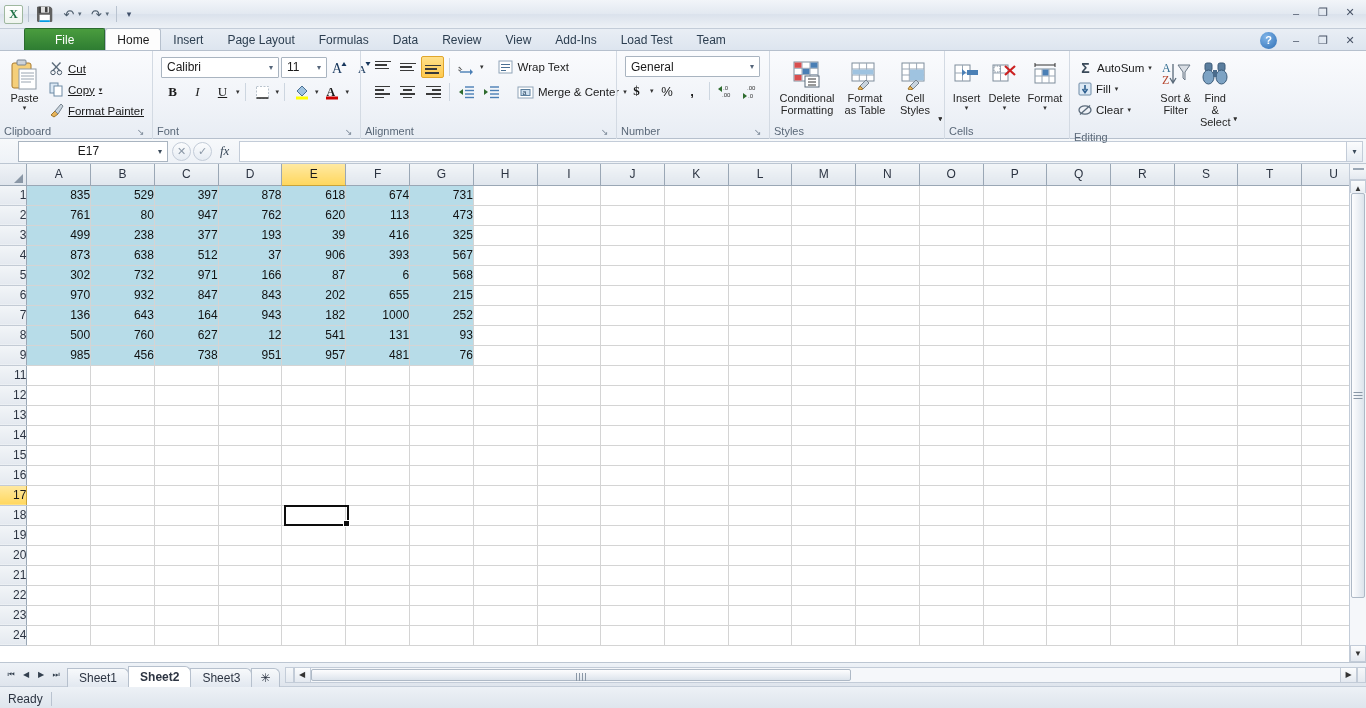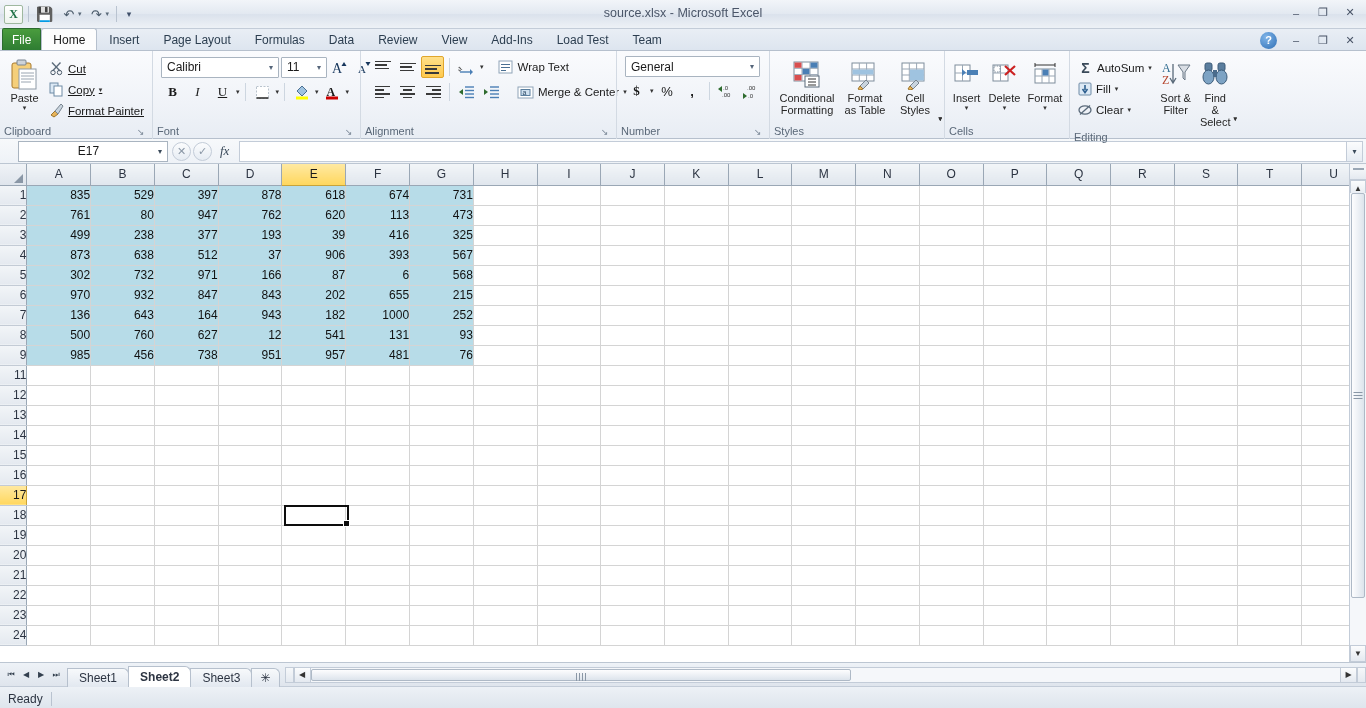--- a/index.html
+++ b/index.html
@@ -57,21 +57,21 @@
     display: flex; align-items: flex-end; padding-left: 2px;
   }
   .tab {
     height: 22px; padding: 0 11px; line-height: 22px;
     font-size: 12px; color: #2c3e50; white-space: nowrap;
     border: 1px solid transparent; border-bottom: none;
   }
   .tab.file {
     background: linear-gradient(to bottom,#4a9c3e,#2e7d32);
     color: #fff; font-weight: normal; border-radius: 2px 2px 0 0;
-    padding: 0 9px; border-color: #2b6b2f;
+    padding: 0 30px; border-color: #2b6b2f; margin-left: 22px;
   }
   .tab.active {
     background: #fdfdfd; border-color: #b6c0cd;
     border-radius: 3px 3px 0 0; color: #1a1a1a;
     position: relative; z-index: 2;
   }
   .tabstrip-right { position: absolute; right: 3px; top: 0; display: flex; align-items: center; height: 22px; gap: 1px; }
   .help-btn {
     width: 17px; height: 17px; border-radius: 50%;
     background: radial-gradient(circle at 35% 30%, #7fb4e8, #2f6fb5);
@@ -322,21 +322,20 @@
       <div class="excel-logo">X</div>
       <div class="qat-sep"></div>
       <div class="qat-btn save">💾</div>
       <div class="qat-btn">↶</div>
       <div class="qat-arrow">▾</div>
       <div class="qat-btn">↷</div>
       <div class="qat-arrow">▾</div>
       <div class="qat-sep"></div>
       <div class="qat-drop">▾</div>
     </div>
-    <div class="title-text">source.xlsx  -  Microsoft Excel</div>
     <div class="win-ctrl-row">
       <div class="win-btn">–</div>
       <div class="win-btn">❐</div>
       <div class="win-btn">✕</div>
     </div>
   </div>
 
   <div class="tabstrip">
     <div class="tab file">File</div>
     <div class="tab active">Home</div>

